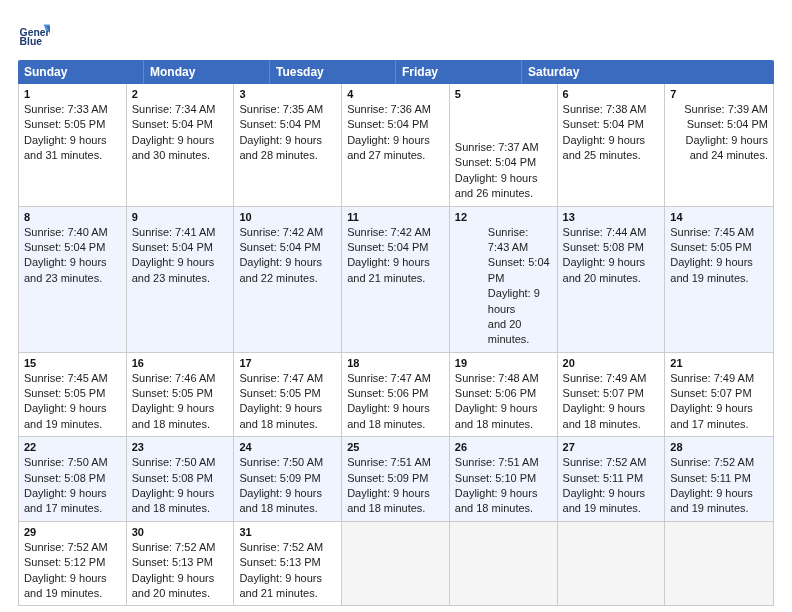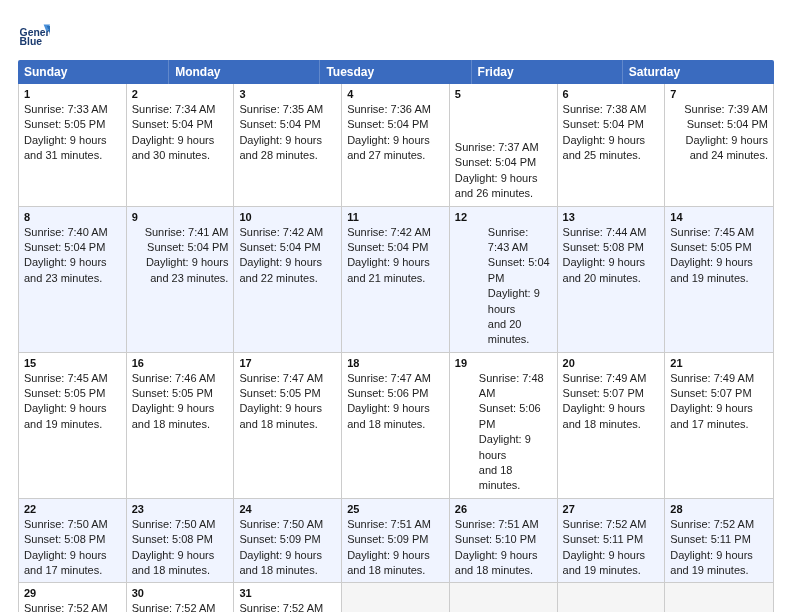--- a/index.html
+++ b/index.html
@@ -44,21 +44,21 @@
       font-size: 13px;
       color: #444;
     }
     .calendar {
       flex: 1;
       display: flex;
       flex-direction: column;
     }
     .cal-header {
       display: grid;
-      grid-template-columns: repeat(5, 1fr);
+      grid-template-columns: repeat(6, 1fr);
       background: #3a6bbf;
       border-radius: 2px 2px 0 0;
     }
     .cal-header-cell {
       color: #fff;
       font-size: 12px;
       font-weight: bold;
       padding: 5px 6px;
       text-align: left;
       border-right: 1px solid rgba(255,255,255,0.2);
@@ -187,21 +187,21 @@
         <div class="cal-row">
           <div class="cal-cell alt-row">
             <div class="day-num">8</div>
             <div class="cell-info" style="white-space: pre-line;">Sunrise: 7:40 AM
 Sunset: 5:04 PM
 Daylight: 9 hours
 and 23 minutes.</div>
           </div>
           <div class="cal-cell alt-row">
             <div class="day-num">9</div>
-            <div class="cell-info" style="white-space: pre-line; text-align: right;">Sunrise: 7:41 AM
+            <div class="cell-info" style="white-space: pre-line;">Sunrise: 7:41 AM
 Sunset: 5:04 PM
 Daylight: 9 hours
 and 23 minutes.</div>
           </div>
           <div class="cal-cell alt-row">
             <div class="day-num">10</div>
             <div class="cell-info" style="white-space: pre-line;">Sunrise: 7:42 AM
 Sunset: 5:04 PM
 Daylight: 9 hours
 and 22 minutes.</div>
@@ -259,21 +259,21 @@
           </div>
           <div class="cal-cell">
             <div class="day-num">18</div>
             <div class="cell-info" style="white-space: pre-line;">Sunrise: 7:47 AM
 Sunset: 5:06 PM
 Daylight: 9 hours
 and 18 minutes.</div>
           </div>
           <div class="cal-cell">
             <div class="day-num">19</div>
-            <div class="cell-info" style="white-space: pre-line; margin-left: 24px;">Sunrise: 7:48 AM
+            <div class="cell-info" style="white-space: pre-line;">Sunrise: 7:48 AM
 Sunset: 5:06 PM
 Daylight: 9 hours
 and 18 minutes.</div>
           </div>
           <div class="cal-cell">
             <div class="day-num">20</div>
             <div class="cell-info" style="white-space: pre-line;">Sunrise: 7:49 AM
 Sunset: 5:07 PM
 Daylight: 9 hours
 and 18 minutes.</div>

